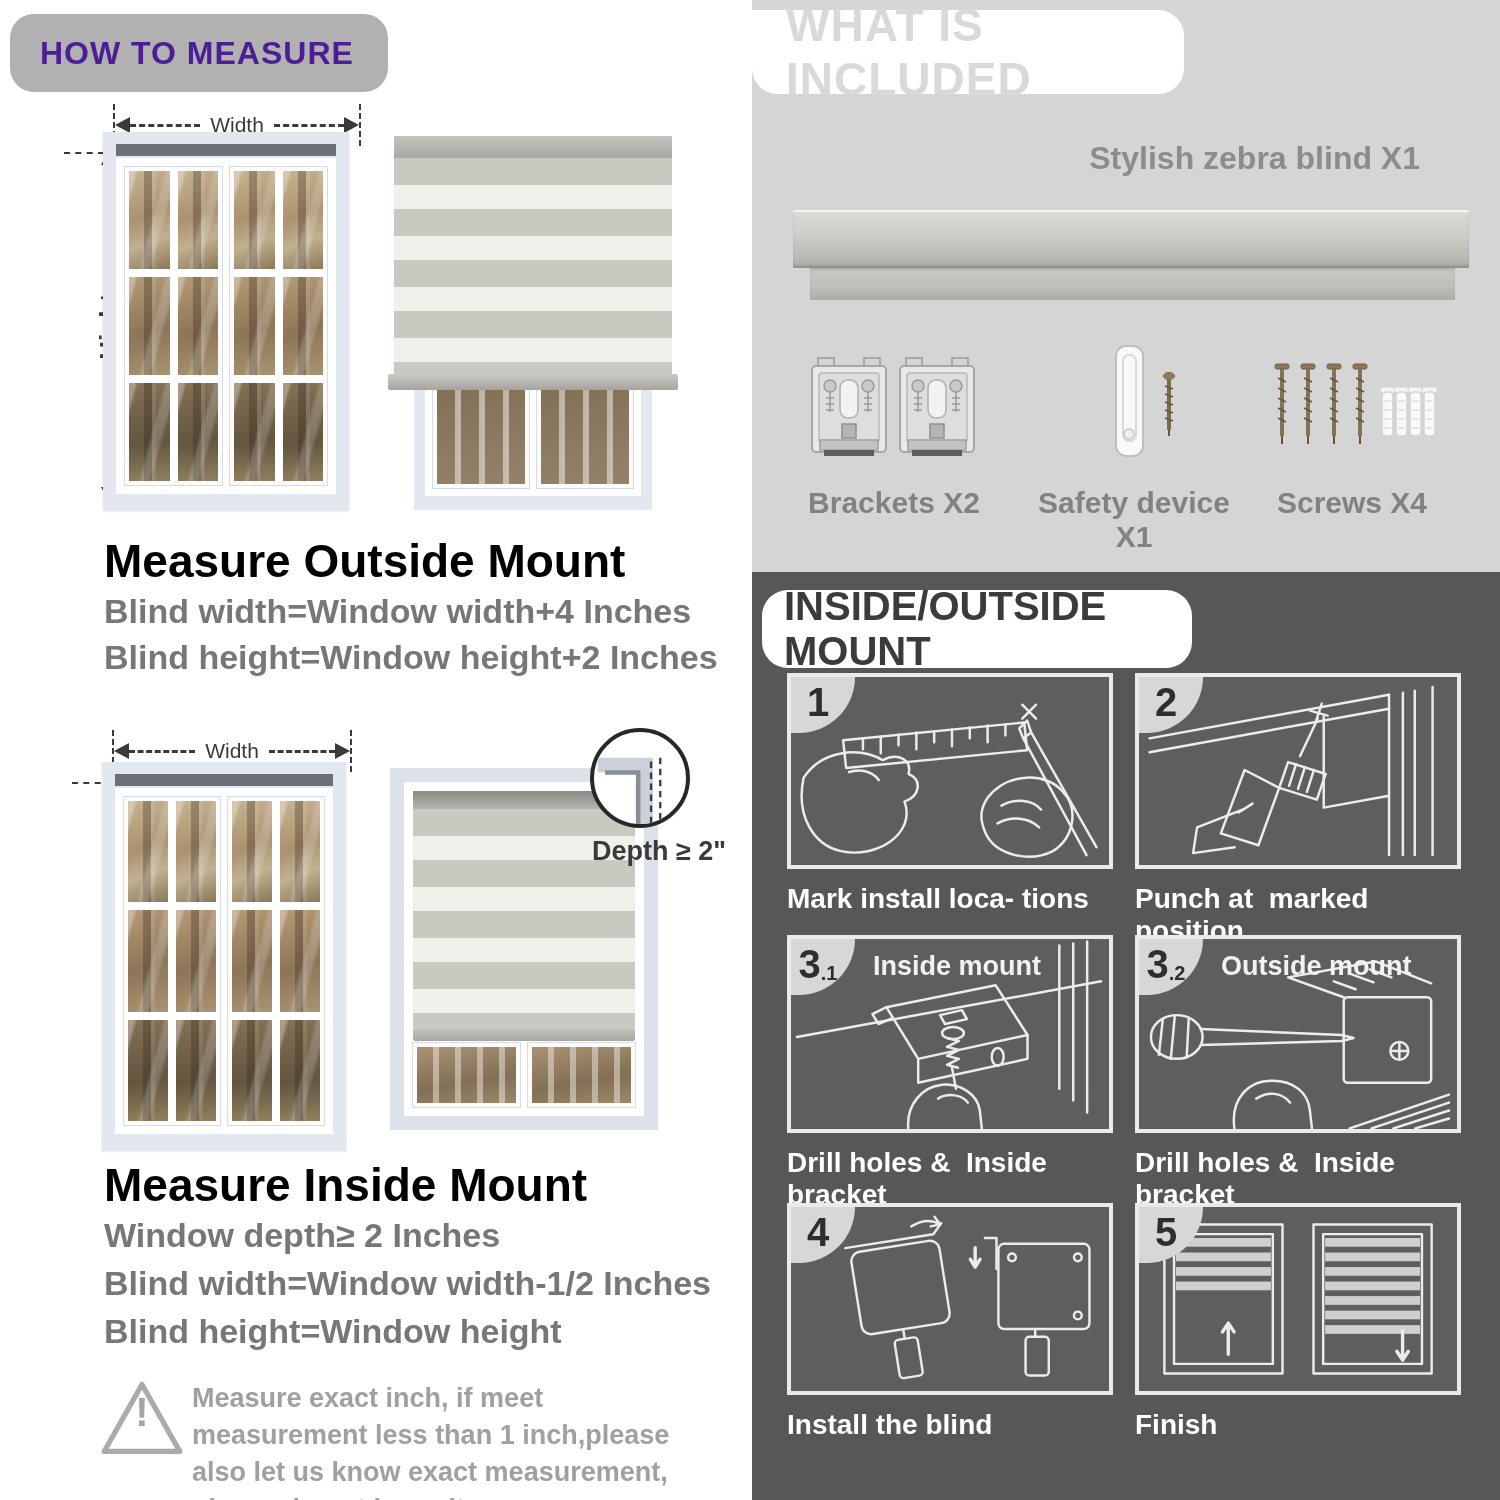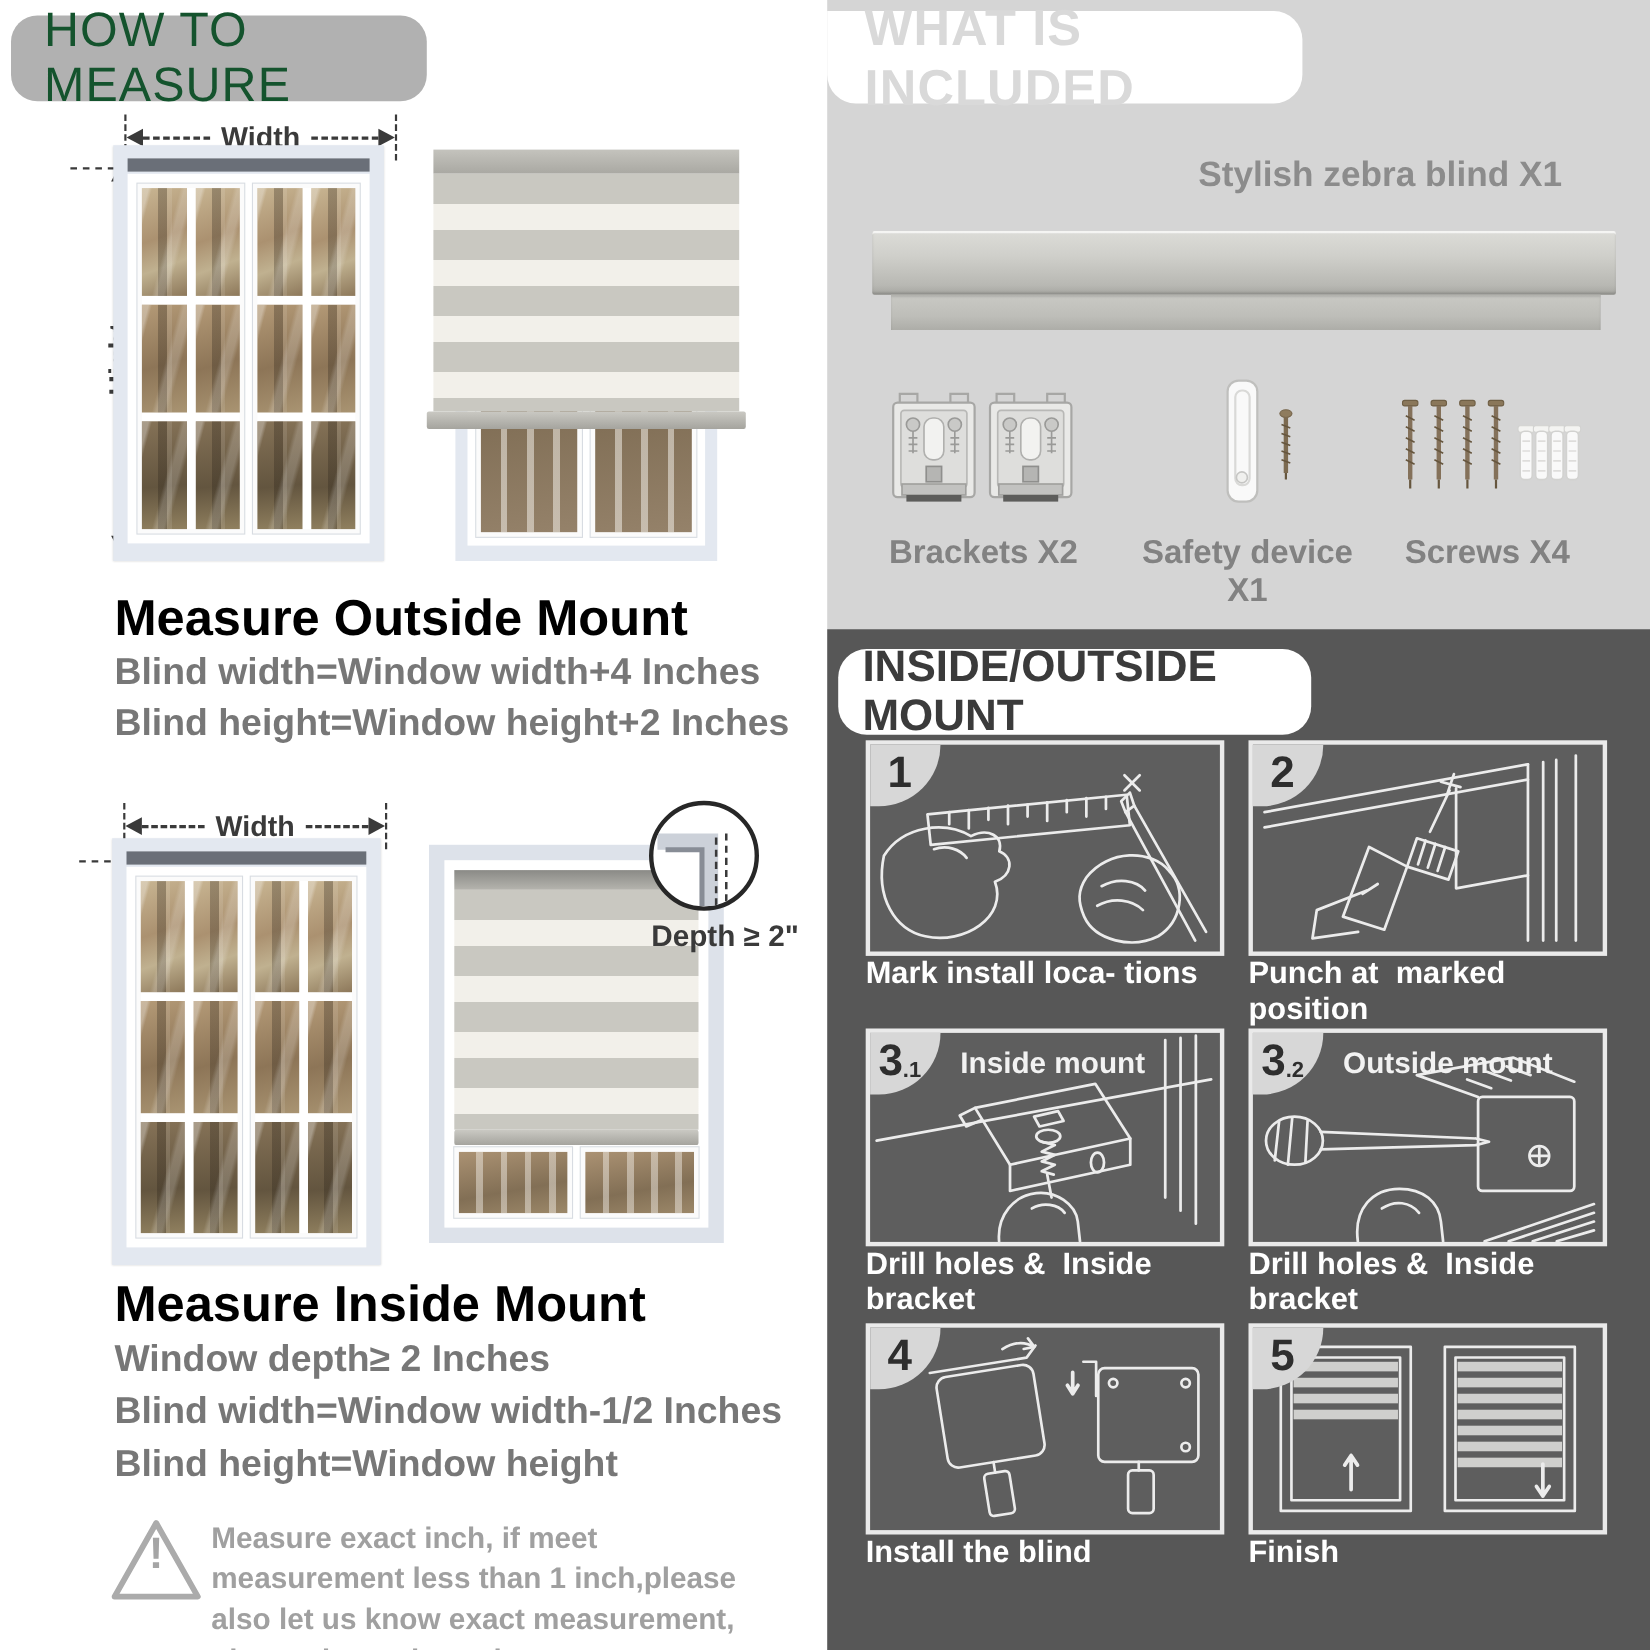--- a/index.html
+++ b/index.html
@@ -4,24 +4,24 @@
 <style>
   * { margin:0; padding:0; box-sizing:border-box; }
   html,body { width:1500px; height:1500px; overflow:hidden; background:#ffffff;
     font-family:"Liberation Sans", sans-serif; }
   .page { position:relative; width:1500px; height:1500px; background:#fff; }
   .abs { position:absolute; }
 
   
   .lbanner { left:10px; top:14px; width:378px; height:78px; background:#b1b1b1;
     border-radius:24px; display:flex; align-items:center; padding-left:30px; }
-  .lbanner span { color:#14532d; font-weight:normal; font-size:44px; letter-spacing:1px; }
-
-  
-  .harrow { display:flex; align-items:center; color:#3a3a3a; font-weight:bold; font-size:26px; }
+  .lbanner span { color:#4c1d95; font-weight:bold; font-size:32px; letter-spacing:1px; }
+
+  
+  .harrow { display:flex; align-items:center; color:#3a3a3a; font-weight:normal; font-size:21px; }
   .harrow .dash { flex:1; border-top:3px dashed #3a3a3a; height:0; }
   .harrow .lbl { padding:0 10px; }
   .ah { width:0; height:0; border:8px solid transparent; }
   .ah.l { border-right:15px solid #3a3a3a; border-left:none; }
   .ah.r { border-left:15px solid #3a3a3a; border-right:none; }
   .hguide { border-left:2px dashed #3a3a3a; width:0; height:42px; }
   .varrow { display:flex; flex-direction:column; align-items:center; color:#3a3a3a; }
   .varrow .vdash { flex:1; border-left:3px dashed #3a3a3a; width:0; }
   .varrow .vlbl { font-weight:bold; font-size:26px; transform:rotate(-90deg); padding:26px 0; white-space:nowrap; }
   .vh { width:0; height:0; border:8px solid transparent; }
@@ -107,21 +107,21 @@
   .mbanner span { color:#3b3b3b; font-weight:bold; font-size:40px; }
 
   .step { position:absolute; width:326px; }
   .sbox { position:relative; width:326px; height:196px; border:4px solid #eaeaea; background:#5e5e5e; overflow:hidden; }
   .sbox svg.art { position:absolute; inset:0; width:100%; height:100%; }
   .sbadge { position:absolute; left:0; top:0; width:64px; height:56px; background:#d7d7d7;
     border-radius:0 0 58px 0; display:flex; justify-content:center; align-items:center; padding-right:10px; padding-bottom:6px; }
   .sbadge .n { font-weight:bold; font-size:40px; color:#2e2e2e; line-height:1; }
   .sbadge .s { font-weight:bold; font-size:20px; color:#2e2e2e; align-self:flex-end; margin-bottom:4px; }
   .stag { position:absolute; left:82px; top:12px; color:#f2f2f2; font-weight:bold; font-size:27px; }
-  .scap { color:#ffffff; font-weight:bold; font-size:28px; white-space:pre-wrap; }
+  .scap { margin-top:14px; color:#ffffff; font-weight:bold; font-size:28px; white-space:pre-wrap; }
   .art path, .art rect, .art circle, .art ellipse, .art line, .art polyline {
     stroke:#ececec; stroke-width:2.5; fill:none; stroke-linecap:round; stroke-linejoin:round; }
   .art .fillbar { fill:#cfcfcd; stroke:none; }
   .art .thick { stroke-width:3.5; }
 </style>
 </head>
 <body>
 
 <div class="page">
 

